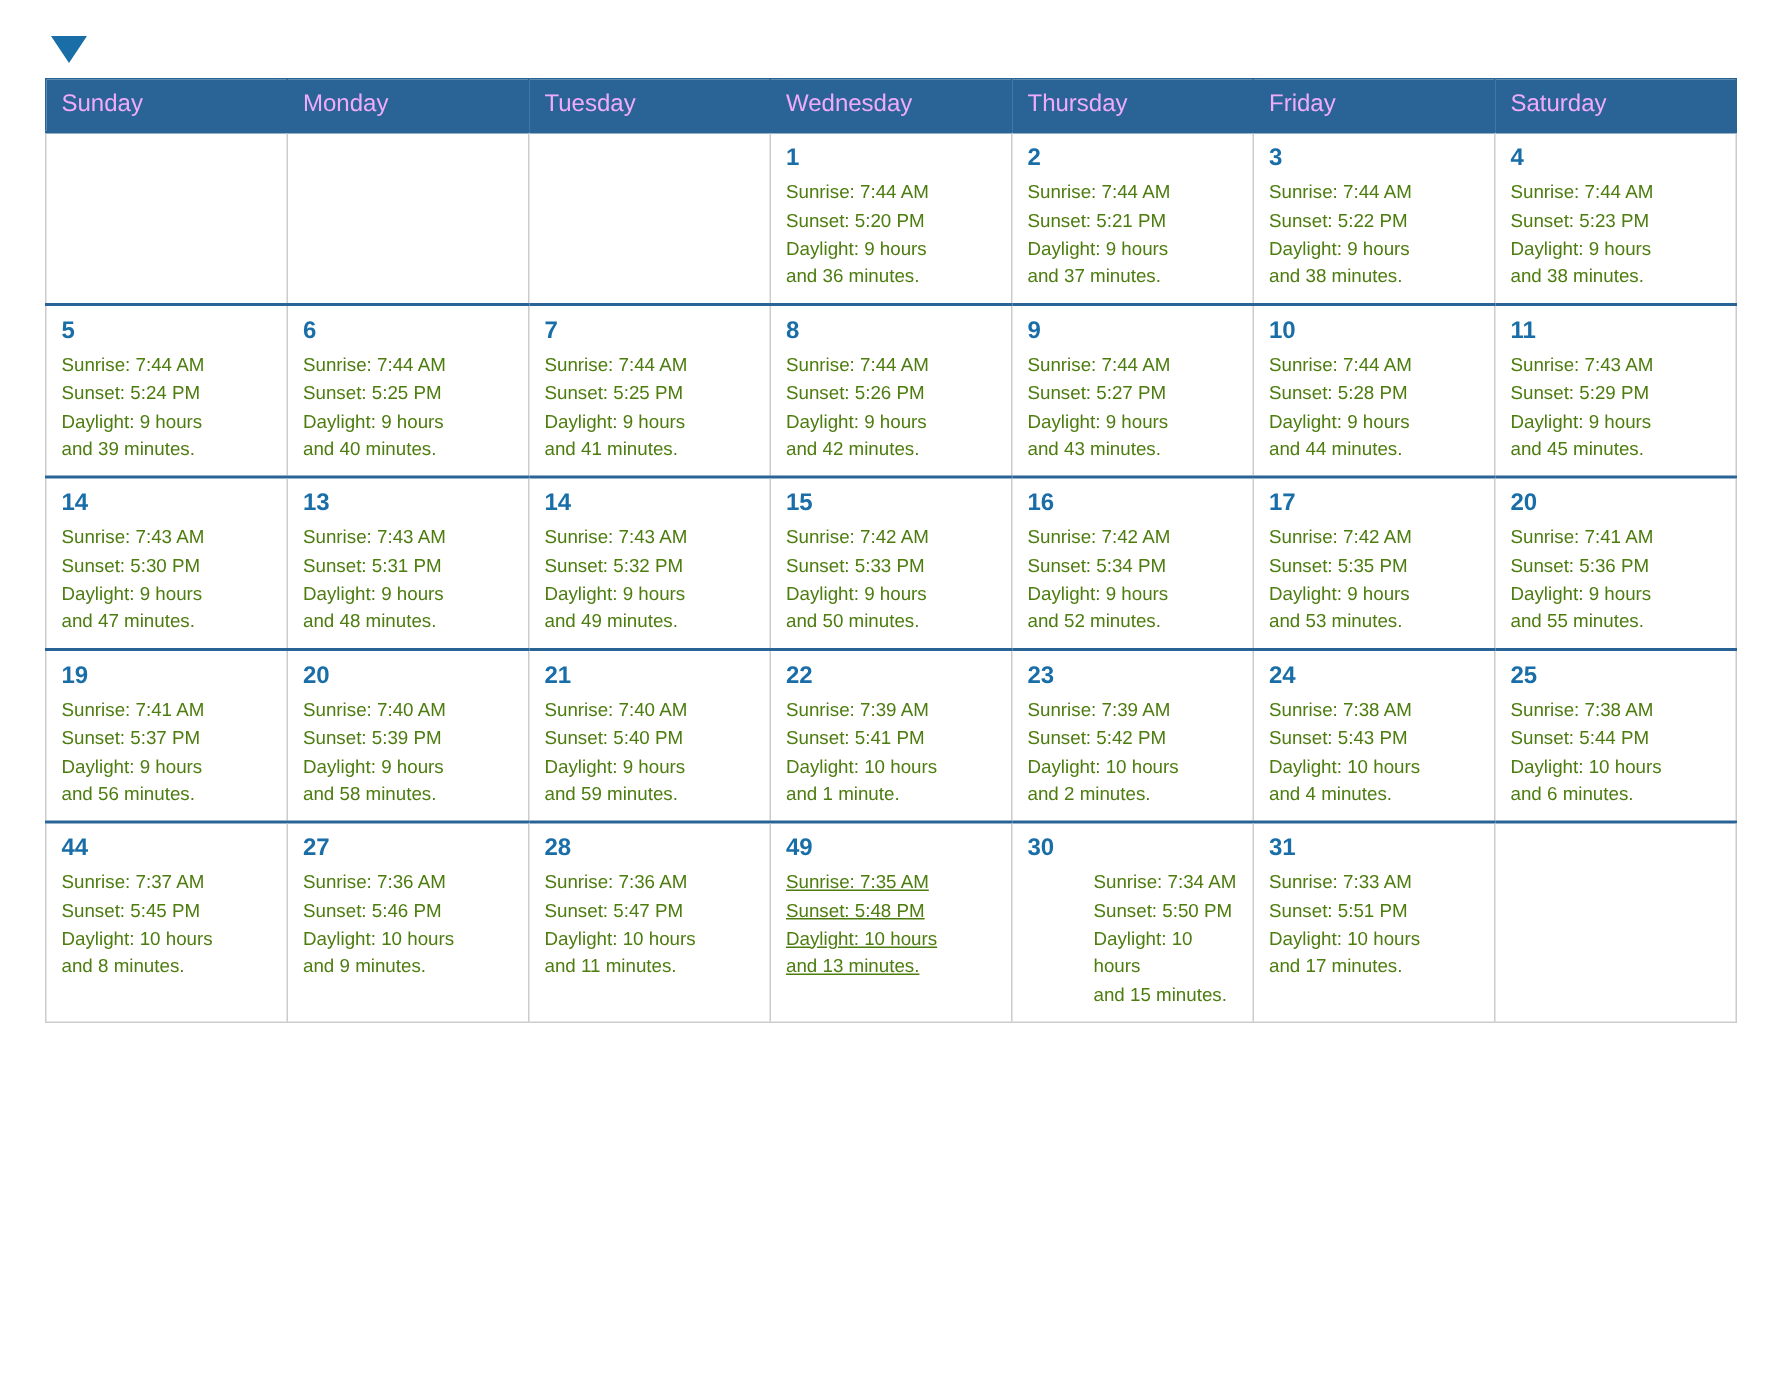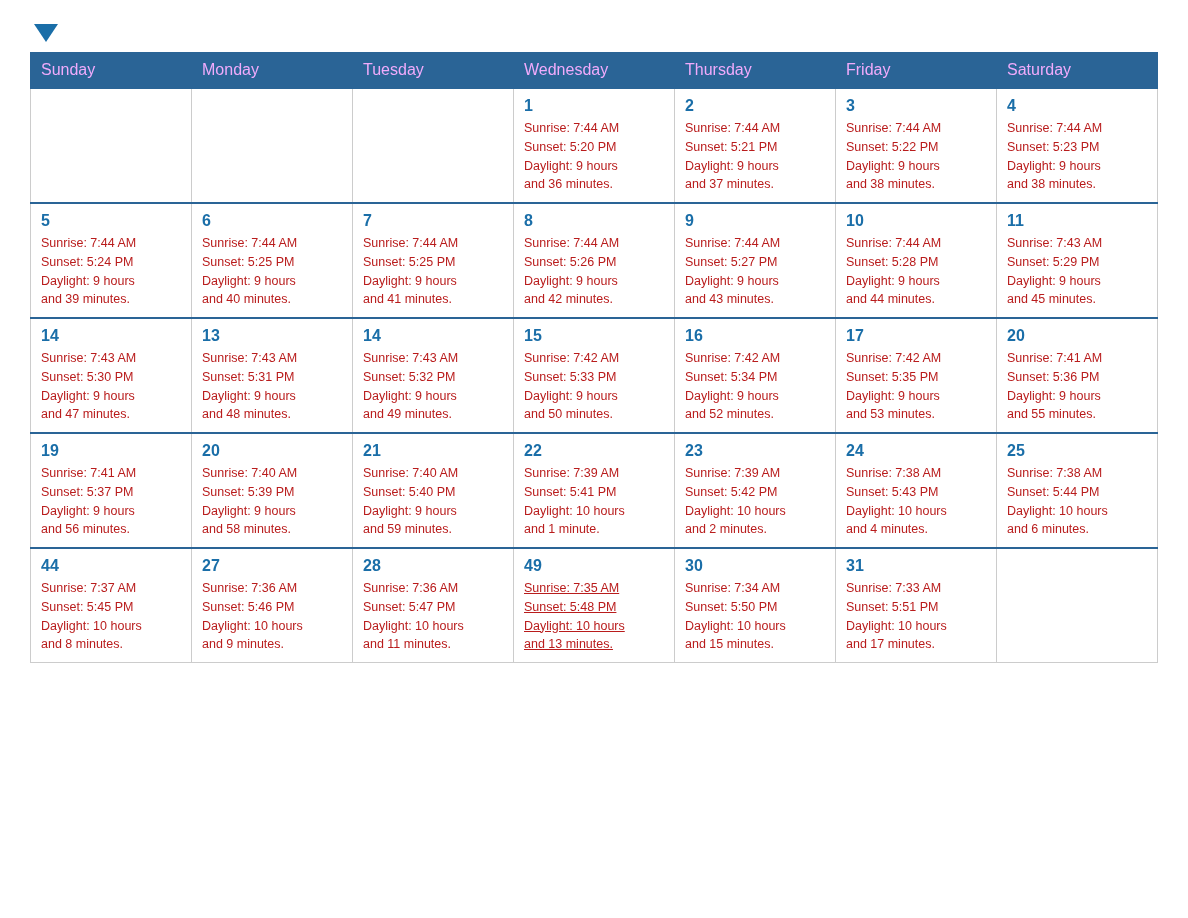--- a/index.html
+++ b/index.html
@@ -80,21 +80,21 @@
     .day-number {
       font-size: 16px;
       color: #1a6ea8;
       font-weight: bold;
       display: block;
       margin-bottom: 4px;
     }
     .day-info {
       font-size: 12.5px;
       line-height: 1.5;
-      color: #b91c1c;
+      color: #4d7c0f;
     }
     .empty-cell {
       background: #fff;
     }
     tr.week-row td {
       border-top: 2px solid #2a6496;
     }
   </style>
 </head>
 <body>
@@ -334,21 +334,21 @@
         </td>
         <td>
           <span class="day-number">49</span>
           <div class="day-info" style="white-space: pre-line; text-decoration: underline;">Sunrise: 7:35 AM
 Sunset: 5:48 PM
 Daylight: 10 hours
 and 13 minutes.</div>
         </td>
         <td>
           <span class="day-number">30</span>
-          <div class="day-info" style="white-space: pre-line;">Sunrise: 7:34 AM
+          <div class="day-info" style="white-space: pre-line; margin-left: 44px;">Sunrise: 7:34 AM
 Sunset: 5:50 PM
 Daylight: 10 hours
 and 15 minutes.</div>
         </td>
         <td>
           <span class="day-number">31</span>
           <div class="day-info" style="white-space: pre-line;">Sunrise: 7:33 AM
 Sunset: 5:51 PM
 Daylight: 10 hours
 and 17 minutes.</div>

